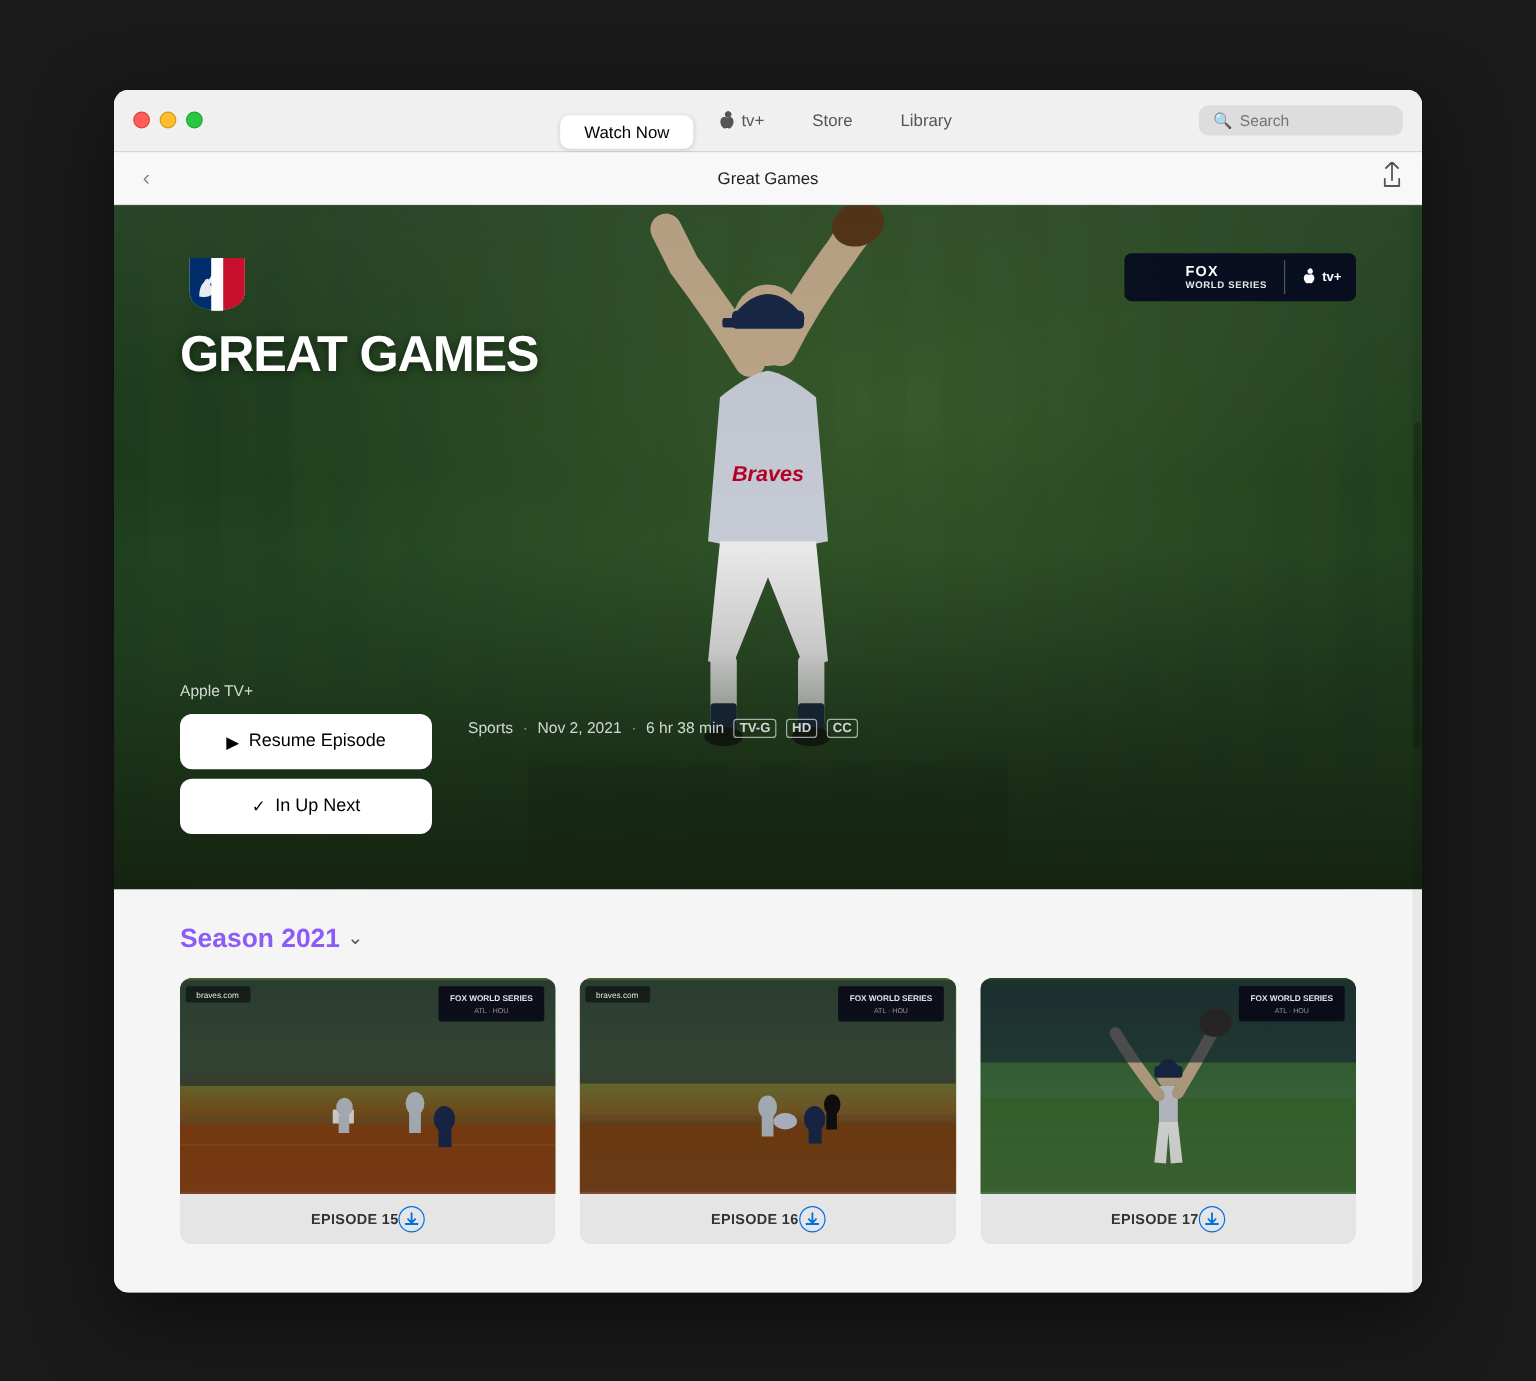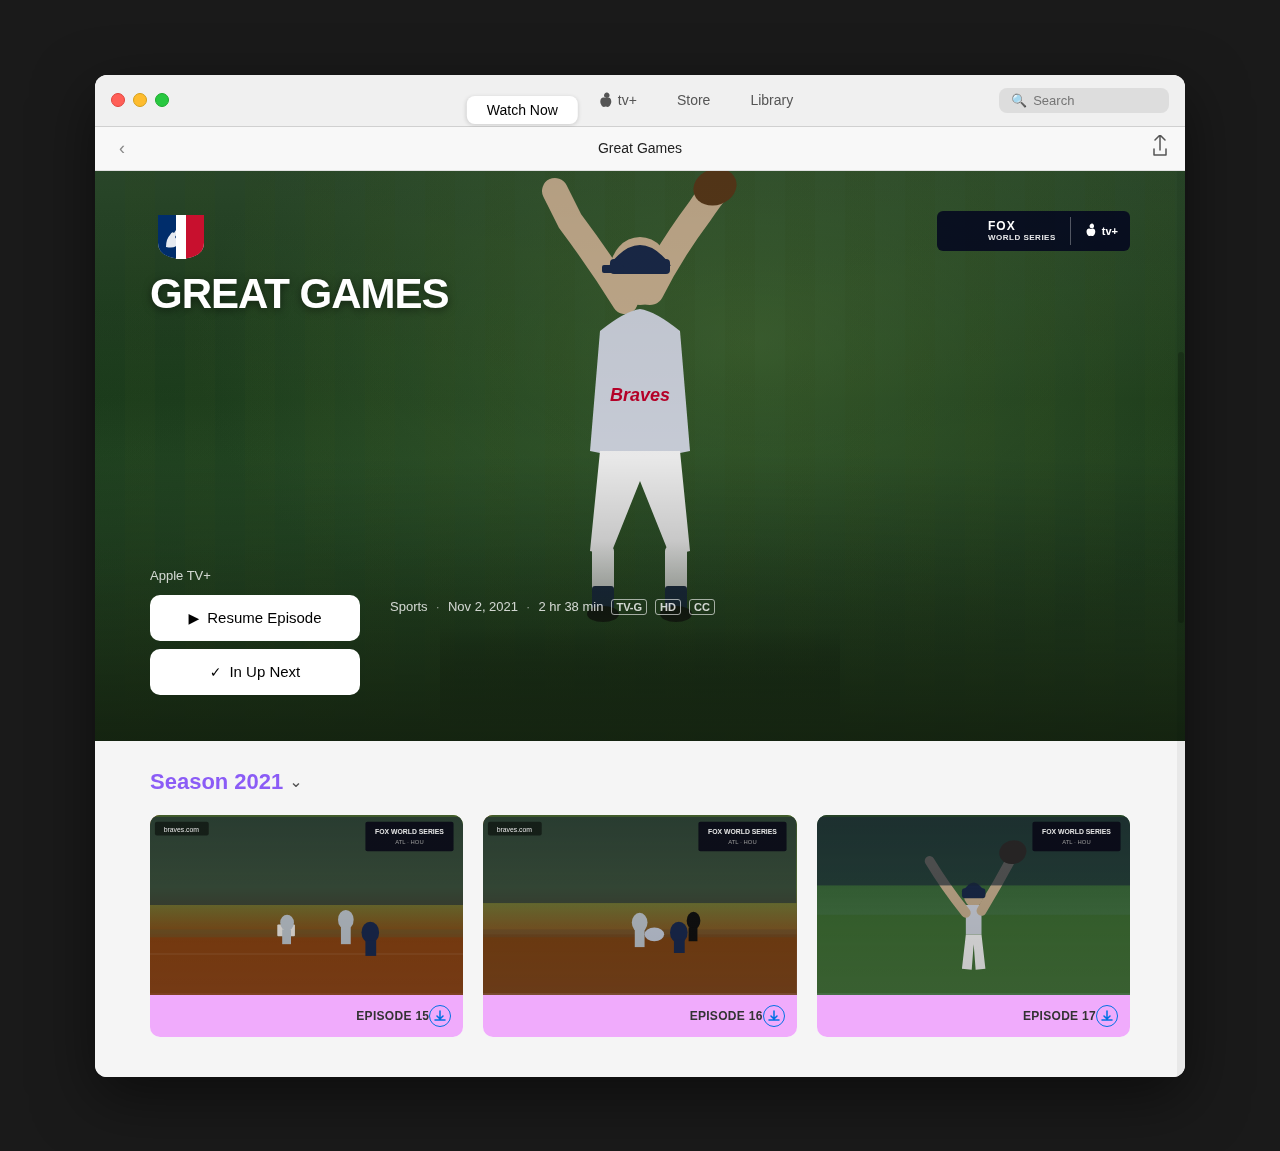--- a/index.html
+++ b/index.html
@@ -290,22 +290,22 @@
     }
     .thumb-overlay {
       position: absolute;
       inset: 0;
       background: linear-gradient(to bottom, rgba(0,0,0,0.1), rgba(0,0,0,0.2));
     }
     .episode-footer {
       padding: 10px 12px;
       display: flex;
       align-items: center;
-      justify-content: flex-end;
-      background: #f0abfc;
+      justify-content: center;
+      background: #e5e5e5;
     }
     .episode-num {
       font-size: 12px;
       font-weight: 600;
       color: #333;
       text-transform: uppercase;
       letter-spacing: 0.3px;
     }
     .download-icon {
       width: 22px;
@@ -503,21 +503,21 @@
               <span>In Up Next</span>
             </button>
           </div>
 
           <div style="padding-top:4px;">
             <div class="episode-info">
               <span>Sports</span>
               <span class="dot">·</span>
               <span>Nov 2, 2021</span>
               <span class="dot">·</span>
-              <span>2 hr 38 min</span>
+              <span>6 hr 38 min</span>
               <span class="badge">TV-G</span>
               <span class="badge">HD</span>
               <span class="badge">CC</span>
             </div>
           </div>
         </div>
       </div>
     </div>
 
     <div class="lower-section">

